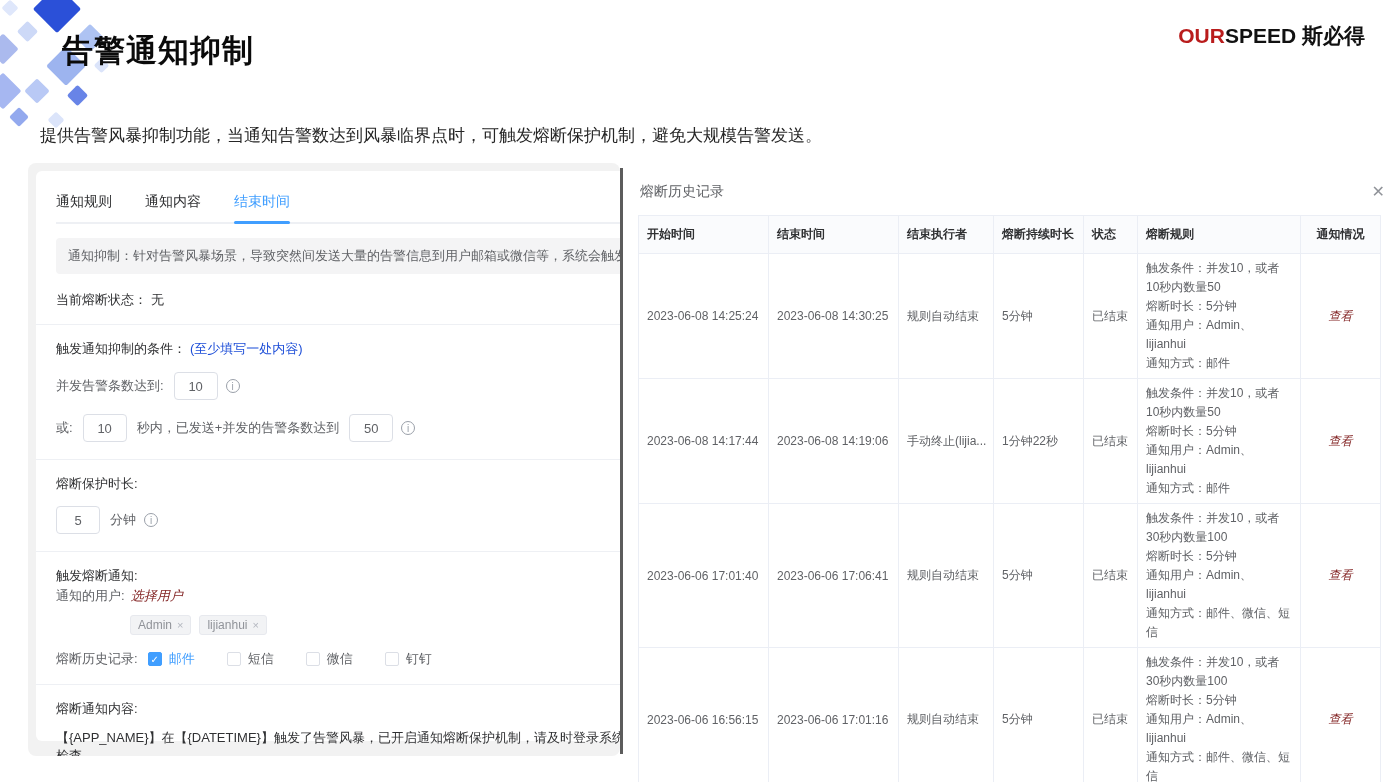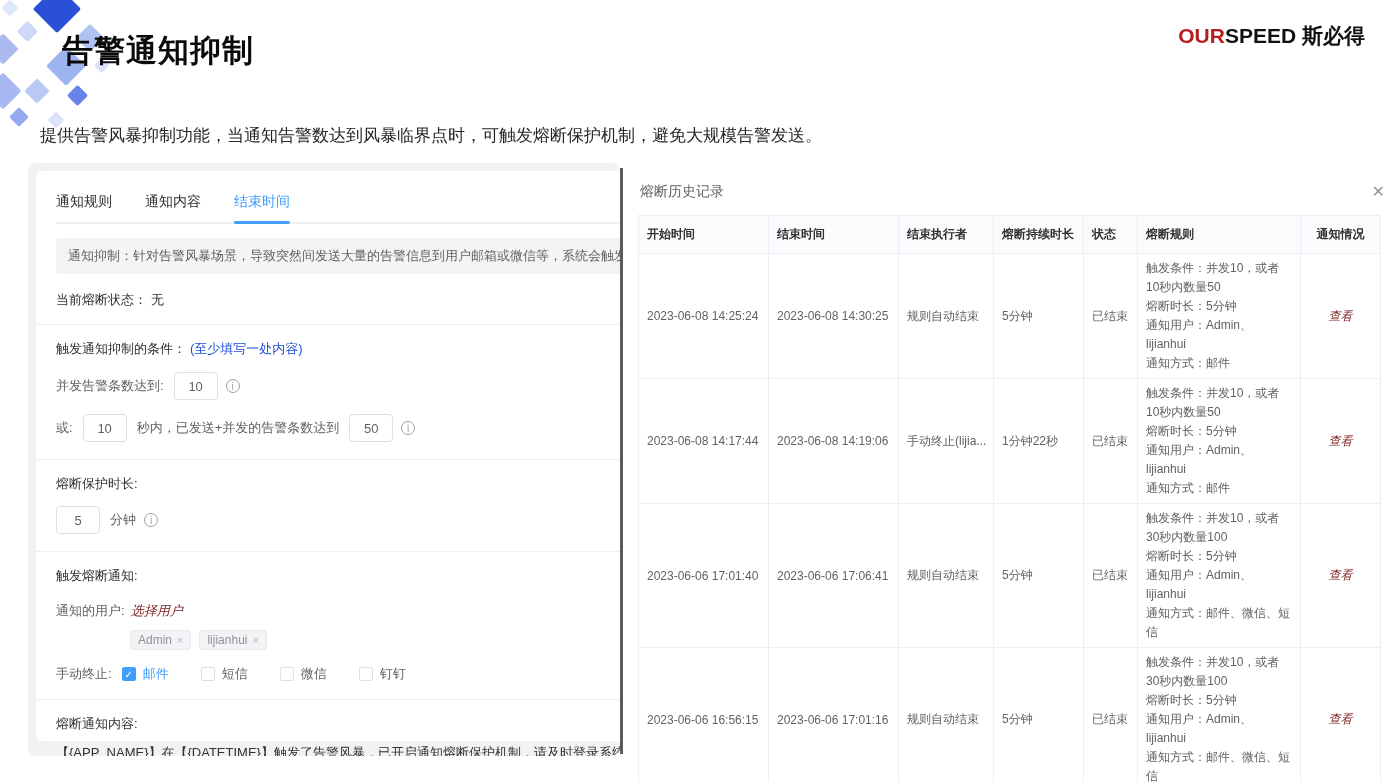--- a/index.html
+++ b/index.html
@@ -134,38 +134,38 @@
     <div class="row" style="margin-top:13px;">
       <input class="inp w62" value="5" style="">
       <span class="g-text" style="margin-left:10px;">分钟</span>
       <span class="ico-info">i</span>
     </div>
 
     <hr class="sep" style="margin-top:17px;">
 
     <div class="b-label" style="margin-top:15px;">触发熔断通知:</div>
 
-    <div class="row" style="margin-top:17px;">
+    <div class="row" style="margin-top:2px;">
       <span class="g-text">通知的用户:</span>
       <a class="link" style="font-size:13px;margin-left:6px;">选择用户</a>
     </div>
 
     <div class="chips">
       <span class="chip">
         <span>Admin</span>
         <span class="x">×</span>
       </span>
       <span class="chip">
         <span>lijianhui</span>
         <span class="x">×</span>
       </span>
     </div>
 
     <div class="row" style="margin-top:15px;">
-      <span class="g-text">手动终止:</span>
+      <span class="g-text">熔断历史记录:</span>
       <div class="cb-group">
         <span class="cb checked">
           <span class="box">✓</span>
           <span class="cb-lab">邮件</span>
         </span>
         <span class="cb">
           <span class="box"></span>
           <span class="cb-lab">短信</span>
         </span>
         <span class="cb">

